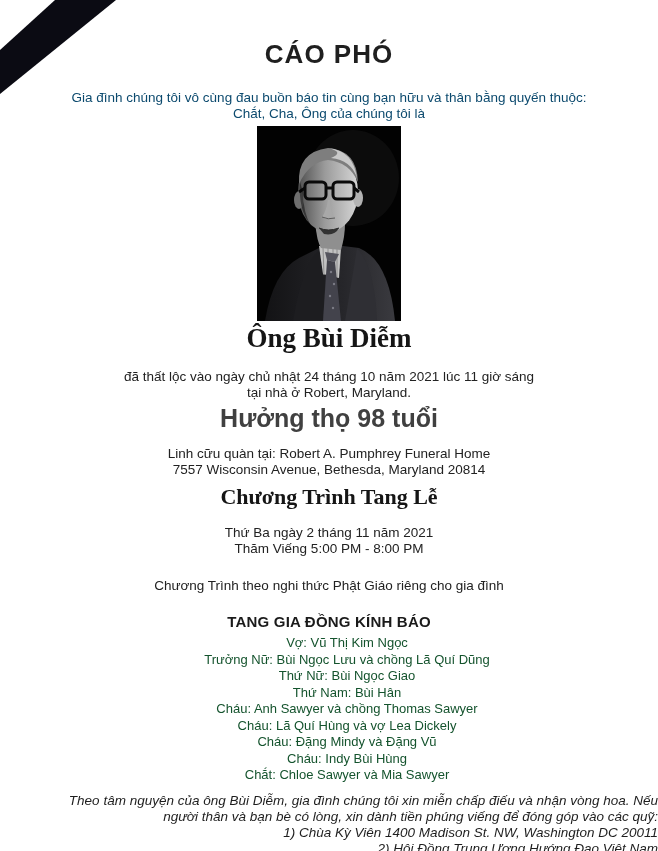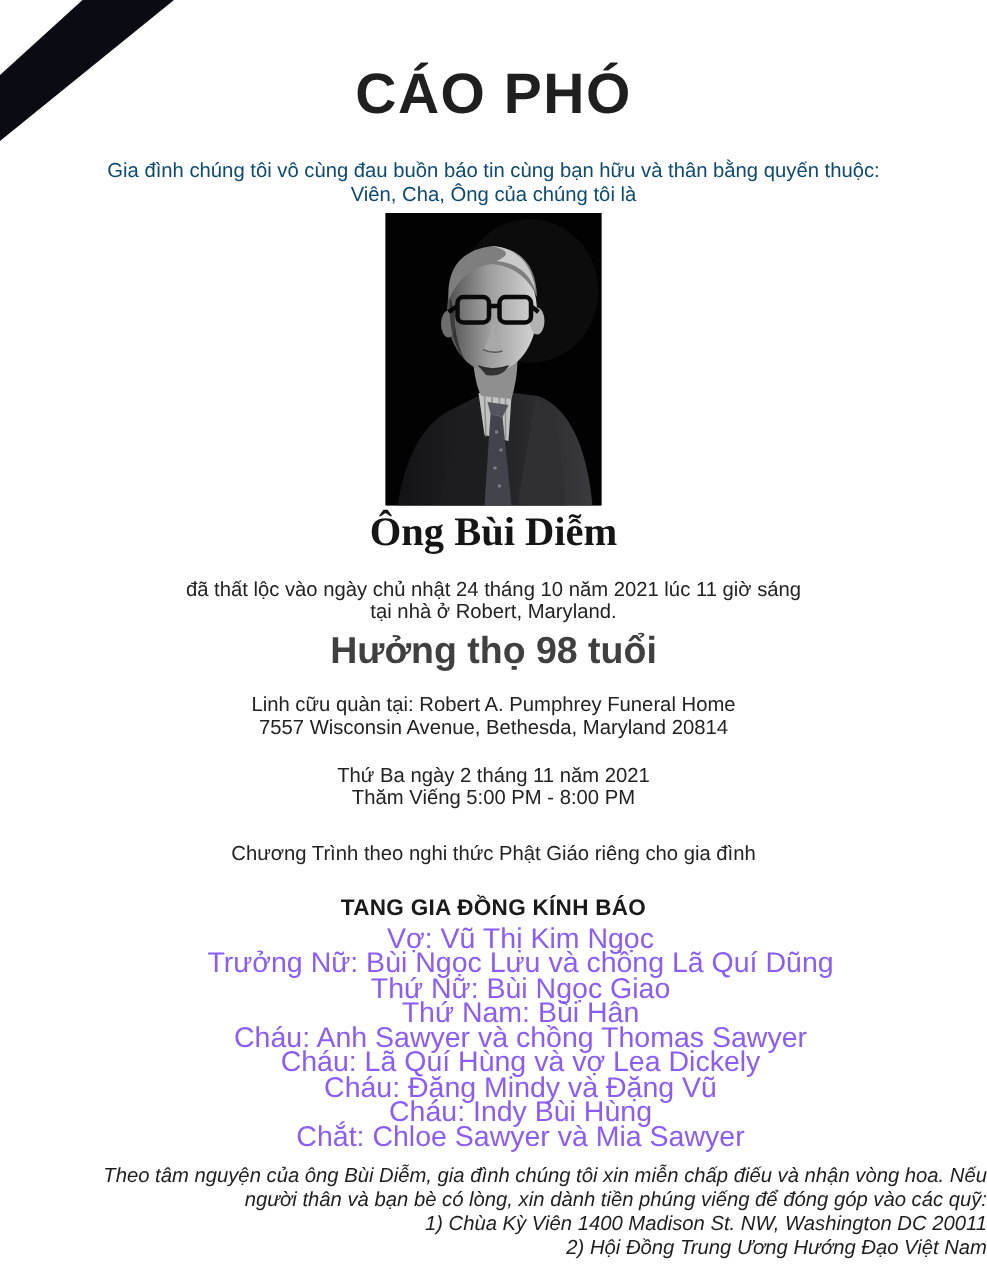--- a/index.html
+++ b/index.html
@@ -14,27 +14,26 @@
     text-align:center;
     overflow:hidden;
   }
   .ribbon {
     position:absolute; top:0; left:0;
     width:118px; height:95px;
     background:#0b0b13;
     clip-path:polygon(55px 0, 116px 0, 0 94px, 0 50px);
   }
   .title {
-    padding-top:28px;
-    font-size:38px;
+    padding-top:41px;
+    font-size:26px;
     font-weight:bold;
     letter-spacing:1px;
     color:#1f1f1f;
     line-height:1.05;
-    margin-top:16px;
   }
   .intro {
     margin-top:22px;
     font-size:13.5px;
     line-height:16px;
     color:#0c4a6e;
   }
   .photo {
     width:144px; height:195px;
     margin:4px auto 0;
@@ -75,23 +74,23 @@
   .family-heading {
     margin-top:20px;
     font-size:15px;
     font-weight:bold;
     line-height:18px;
     letter-spacing:.2px;
     color:#1a1a1a;
   }
   .family {
     margin-top:4px;
-    font-size:19px;
+    font-size:13px;
     line-height:16.5px;
-    color:#8b5cf6;
+    color:#14532d;
     margin-left:36px;
   }
   .note {
     margin-top:9px;
     font-style:italic;
     font-size:13.5px;
     line-height:16px;
     color:#1e1e1e;
     text-align:right;
   }
@@ -100,21 +99,21 @@
 <body>
 
 <div class="page">
 
   <div class="ribbon"></div>
 
   <h1 class="title">CÁO PHÓ</h1>
 
   <p class="intro">
     <span>Gia đình chúng tôi vô cùng đau buồn báo tin cùng bạn hữu và thân bằng quyến thuộc:</span><br>
-    <span>Viên, Cha, Ông của chúng tôi là</span>
+    <span>Chắt, Cha, Ông của chúng tôi là</span>
   </p>
 
   <div class="photo">
     <svg width="144" height="195" viewBox="0 0 144 195">
       <defs>
         <linearGradient id="faceGrad" x1="0" y1="0" x2="1" y2="0">
           <stop offset="0" stop-color="#4f4f4f"></stop>
           <stop offset="0.45" stop-color="#9b9b9b"></stop>
           <stop offset="1" stop-color="#d6d6d6"></stop>
         </linearGradient>
@@ -173,20 +172,21 @@
     <span>tại nhà ở Robert, Maryland.</span>
   </p>
 
   <h3 class="age">Hưởng thọ 98 tuổi</h3>
 
   <p class="body-block">
     <span>Linh cữu quàn tại: Robert A. Pumphrey Funeral Home</span><br>
     <span>7557 Wisconsin Avenue, Bethesda, Maryland 20814</span>
   </p>
 
+  <h3 class="program">Chương Trình Tang Lễ</h3>
 
   <p class="body-block">
     <span>Thứ Ba ngày 2 tháng 11 năm 2021</span><br>
     <span>Thăm Viếng 5:00 PM - 8:00 PM</span>
   </p>
 
   <p class="body-block mt6">
     <br>
     <span>Chương Trình theo nghi thức Phật Giáo riêng cho gia đình</span>
   </p>

